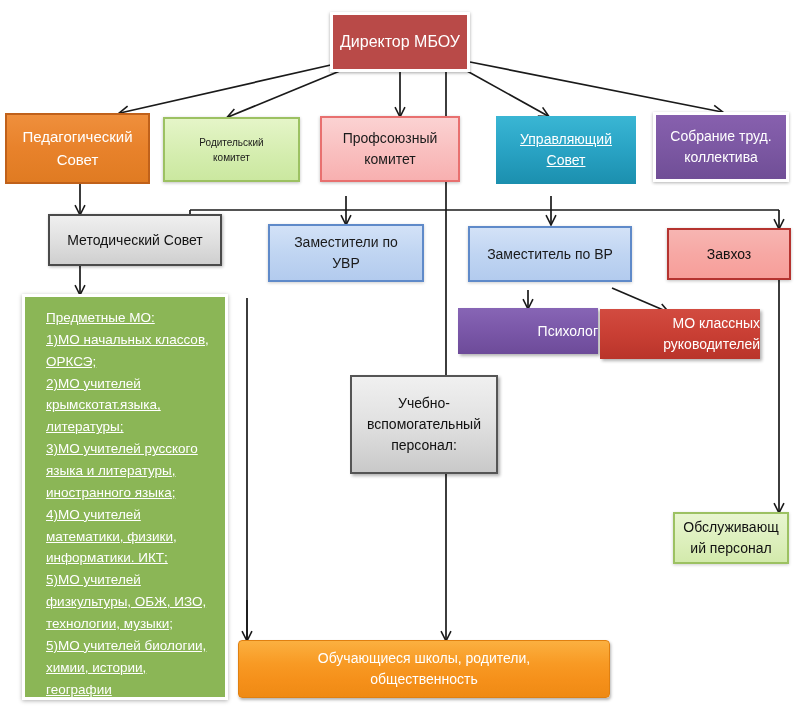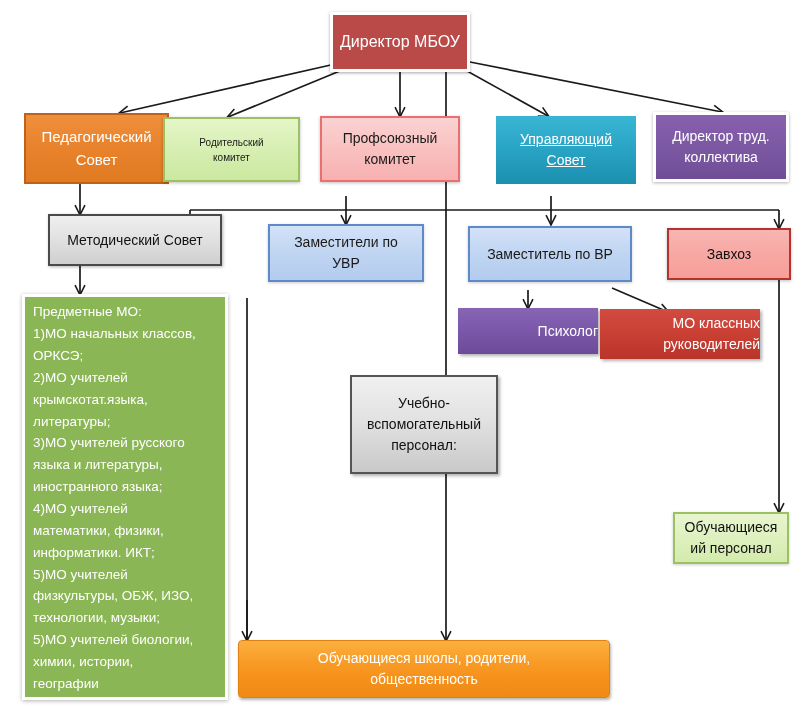--- a/index.html
+++ b/index.html
@@ -106,25 +106,26 @@
     font-size: 14px;
   }
 
   
   .n-green-list {
     background: #8bb656;
     border: 3px solid #ffffff;
     box-shadow: 0 1px 4px rgba(0,0,0,0.3);
     color: #ffffff;
     font-size: 13.5px;
-    align-items: center;
+    align-items: flex-start;
     justify-content: flex-start;
     text-align: left;
-    padding: 10px 8px 8px 8px;
+    padding: 10px 8px 8px 21px;
     line-height: 1.62;
+    text-decoration: underline;
   }
   .n-psih {
     background: linear-gradient(180deg,#8765b5 0%,#7a57a8 50%,#6d4b99 100%);
     box-shadow: 2px 2px 3px rgba(0,0,0,0.3);
     color: #ffffff;
     font-size: 14px;
     text-align: right;
   }
   .n-mo-class {
     background: linear-gradient(180deg,#d24b40 0%,#c93f34 50%,#b9342a 100%);
@@ -198,42 +199,42 @@
       <path d="M612,288 L668,312"></path>
 
       <path d="M779,280 L779,512"></path>
     </g>
   </svg>
 
   <div class="node n-director" style="left:330px;top:12px;width:140px;height:60px;">
     <span class="txt">Директор МБОУ</span>
   </div>
 
-  <div class="node n-ped" style="left:24px;top:113px;width:145px;height:71px;">
+  <div class="node n-ped" style="left:5px;top:113px;width:145px;height:71px;">
     <span class="txt">Педагогический
 Совет</span>
   </div>
 
   <div class="node n-rodit" style="left:163px;top:117px;width:137px;height:65px;">
     <span class="txt">Родительский
 комитет</span>
   </div>
 
   <div class="node n-prof" style="left:320px;top:116px;width:140px;height:66px;">
     <span class="txt">Профсоюзный
 комитет</span>
   </div>
 
   <div class="node n-uprav" style="left:496px;top:116px;width:140px;height:68px;">
     <span class="txt">Управляющий
 Совет</span>
   </div>
 
   <div class="node n-sobr" style="left:653px;top:112px;width:136px;height:70px;">
-    <span class="txt">Директор труд.
+    <span class="txt">Собрание труд.
 коллектива</span>
   </div>
 
   <div class="node n-metod" style="left:48px;top:214px;width:174px;height:52px;">
     <span class="txt">Методический Совет</span>
   </div>
 
   <div class="node n-blue" style="left:268px;top:224px;width:156px;height:58px;">
     <span class="txt">Заместители по
 УВР</span>
@@ -277,21 +278,21 @@
 руководителей</span>
   </div>
 
   <div class="node n-uch-vsp" style="left:350px;top:375px;width:148px;height:99px;">
     <span class="txt">Учебно-
 вспомогательный
 персонал:</span>
   </div>
 
   <div class="node n-obsl" style="left:673px;top:512px;width:116px;height:52px;">
-    <span class="txt">Обучающиеся
+    <span class="txt">Обслуживающ
 ий персонал</span>
   </div>
 
   <div class="node n-bottom" style="left:238px;top:640px;width:372px;height:58px;">
     <span class="txt">Обучающиеся школы, родители,
 общественность</span>
   </div>
 
 </div>
 

